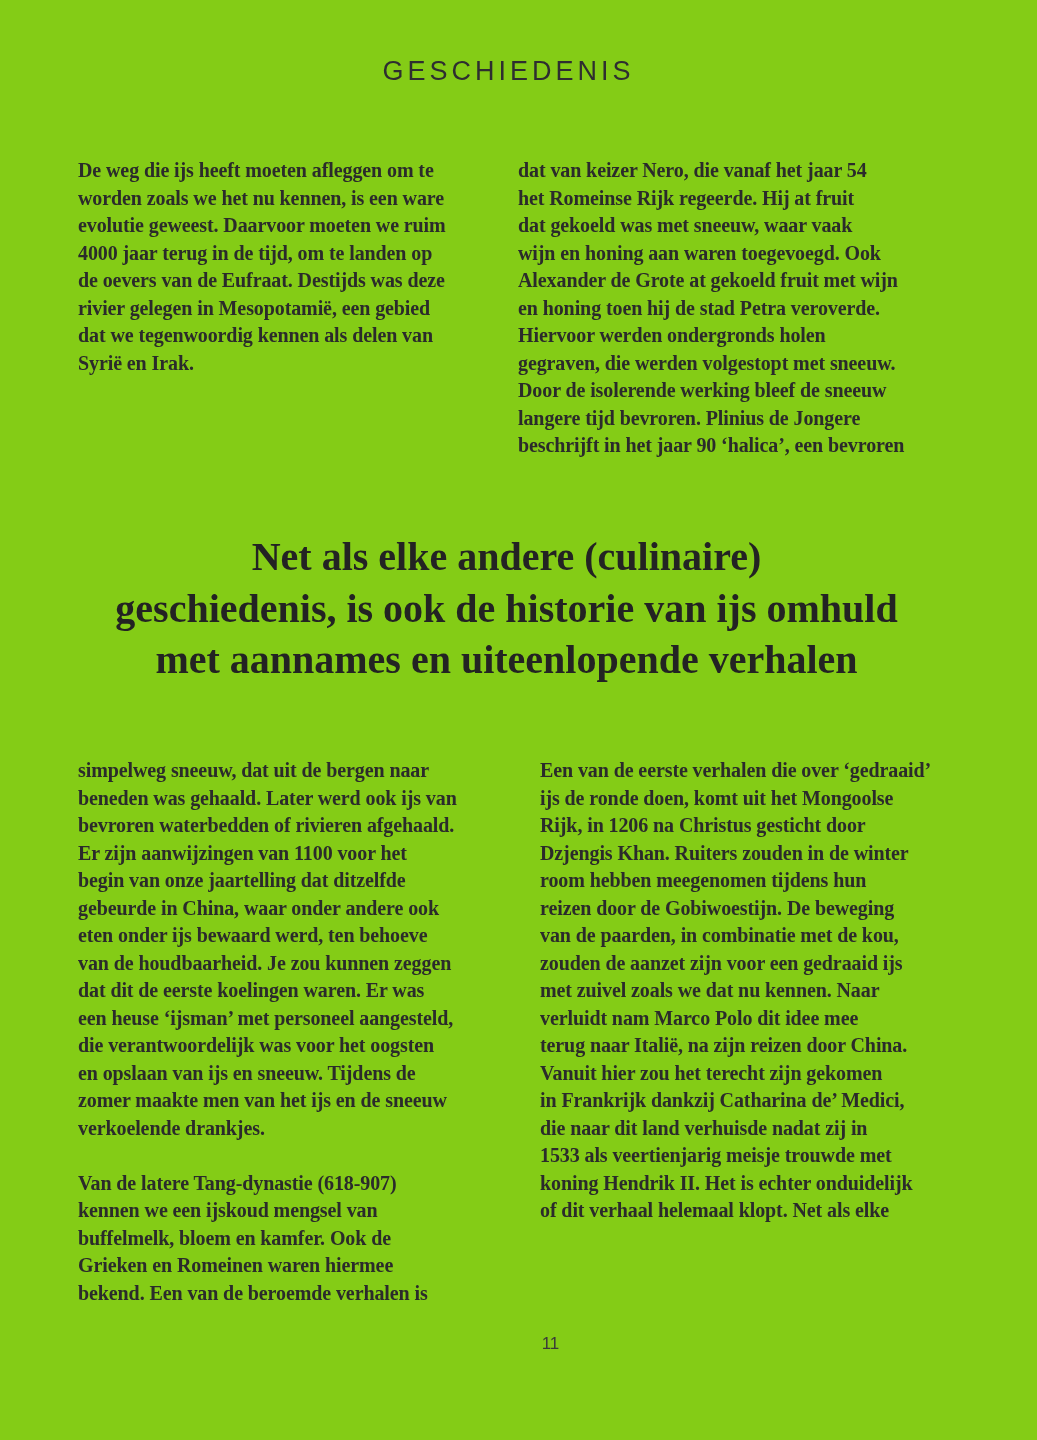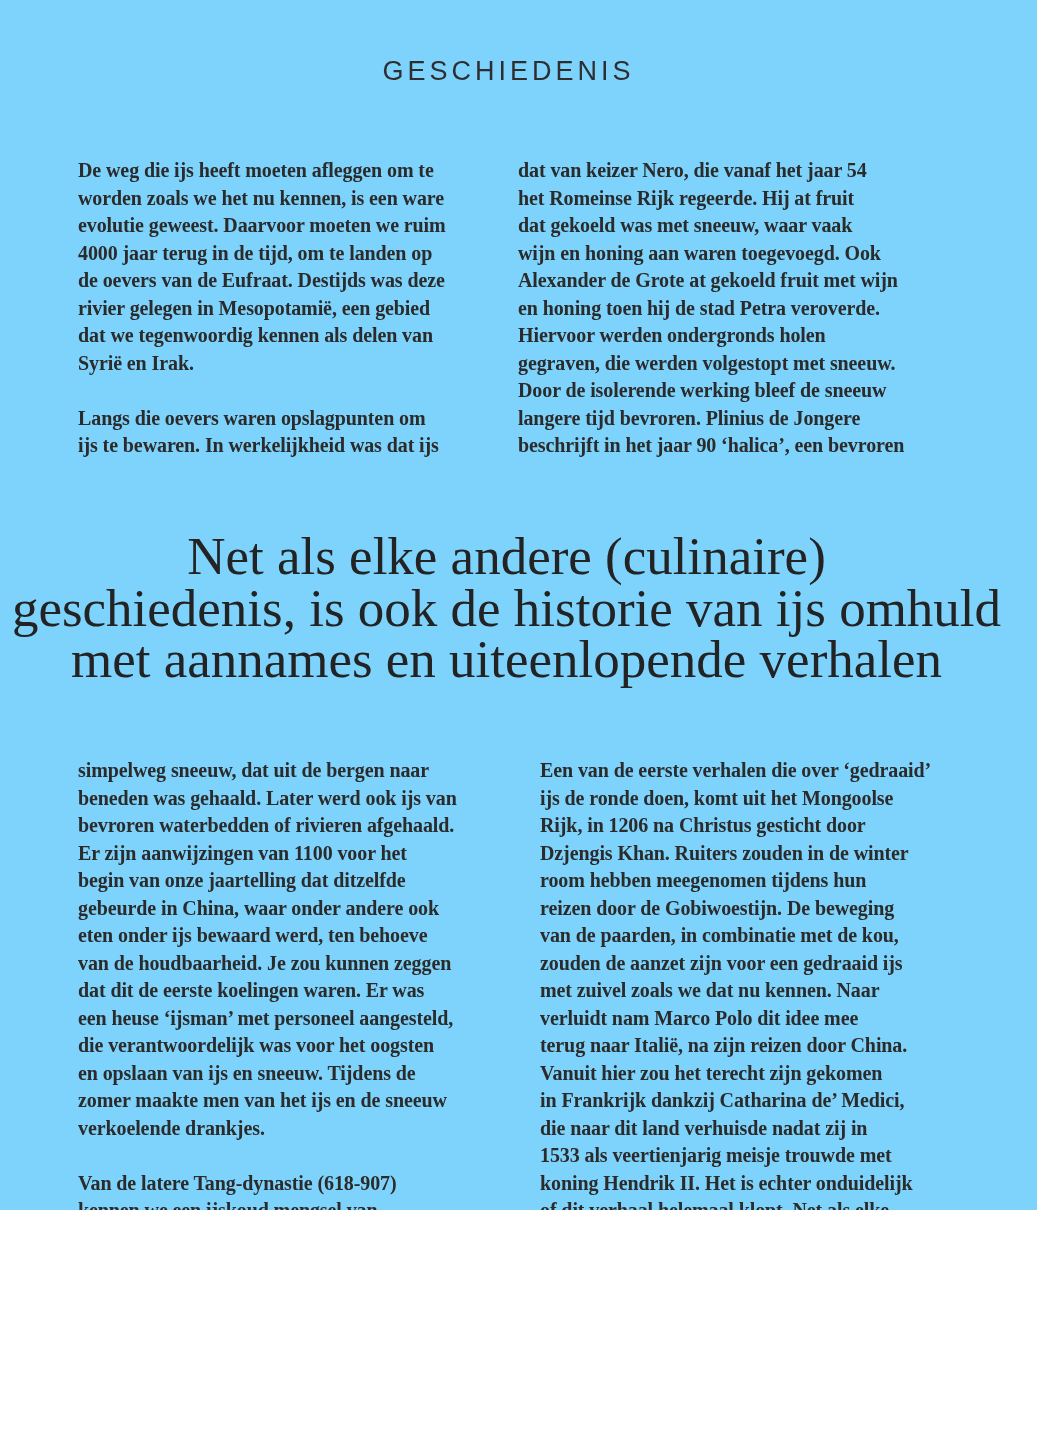--- a/index.html
+++ b/index.html
@@ -3,22 +3,22 @@
 <meta charset="utf-8">
 <style>
   html, body {
     margin: 0;
     padding: 0;
     background: #ffffff;
   }
   .page {
     position: relative;
     width: 1037px;
-    height: 1210px;
-    background: #7dd3fc;
+    height: 1440px;
+    background: #84cc16;
     font-family: "Liberation Serif", serif;
     color: #2b2b2b;
     overflow: hidden;
   }
   .title {
     position: absolute;
     top: 56px;
     left: 0;
     width: 1013px;
     margin: 0;
@@ -50,24 +50,25 @@
     color: #2b2b2b;
     font-weight: bold;
   }
   p.body:last-child { margin-bottom: 0; }
   .pullquote {
     position: absolute;
     top: 531px;
     left: 0;
     width: 1013px;
     text-align: center;
-    font-size: 53px;
+    font-size: 40px;
     line-height: 51.5px;
     white-space: pre-line;
     color: #232323;
+    font-weight: bold;
   }
   .pagenum {
     position: absolute;
     top: 1334px;
     left: 0;
     width: 1013px;
     text-align: center;
     font-family: "Liberation Sans", sans-serif;
     font-size: 17px;
     color: #3a3a3a;
@@ -84,22 +85,20 @@
   <div class="cols top">
     <div class="col">
       <p class="body">De weg die ijs heeft moeten afleggen om te
 worden zoals we het nu kennen, is een ware
 evolutie geweest. Daarvoor moeten we ruim
 4000 jaar terug in de tijd, om te landen op
 de oevers van de Eufraat. Destijds was deze
 rivier gelegen in Mesopotamië, een gebied
 dat we tegenwoordig kennen als delen van
 Syrië en Irak.</p>
-      <p class="body">Langs die oevers waren opslagpunten om
-ijs te bewaren. In werkelijkheid was dat ijs</p>
     </div>
     <div class="col">
       <p class="body">dat van keizer Nero, die vanaf het jaar 54
 het Romeinse Rijk regeerde. Hij at fruit
 dat gekoeld was met sneeuw, waar vaak
 wijn en honing aan waren toegevoegd. Ook
 Alexander de Grote at gekoeld fruit met wijn
 en honing toen hij de stad Petra veroverde.
 Hiervoor werden ondergronds holen
 gegraven, die werden volgestopt met sneeuw.

